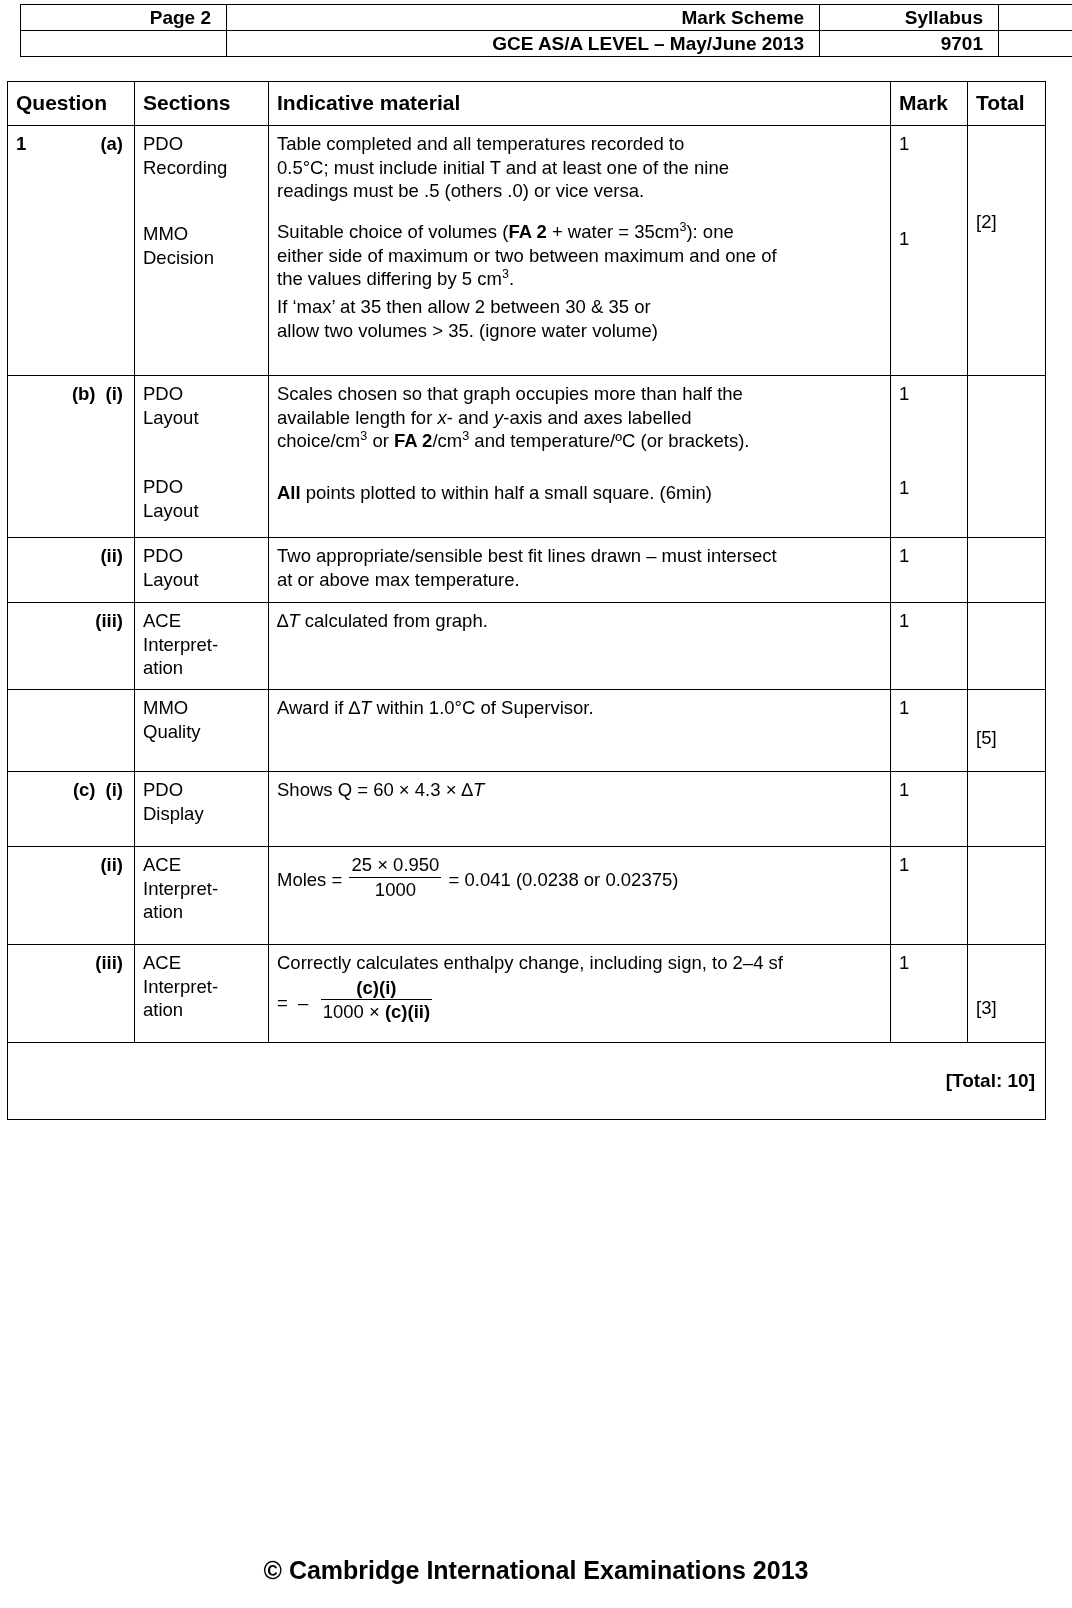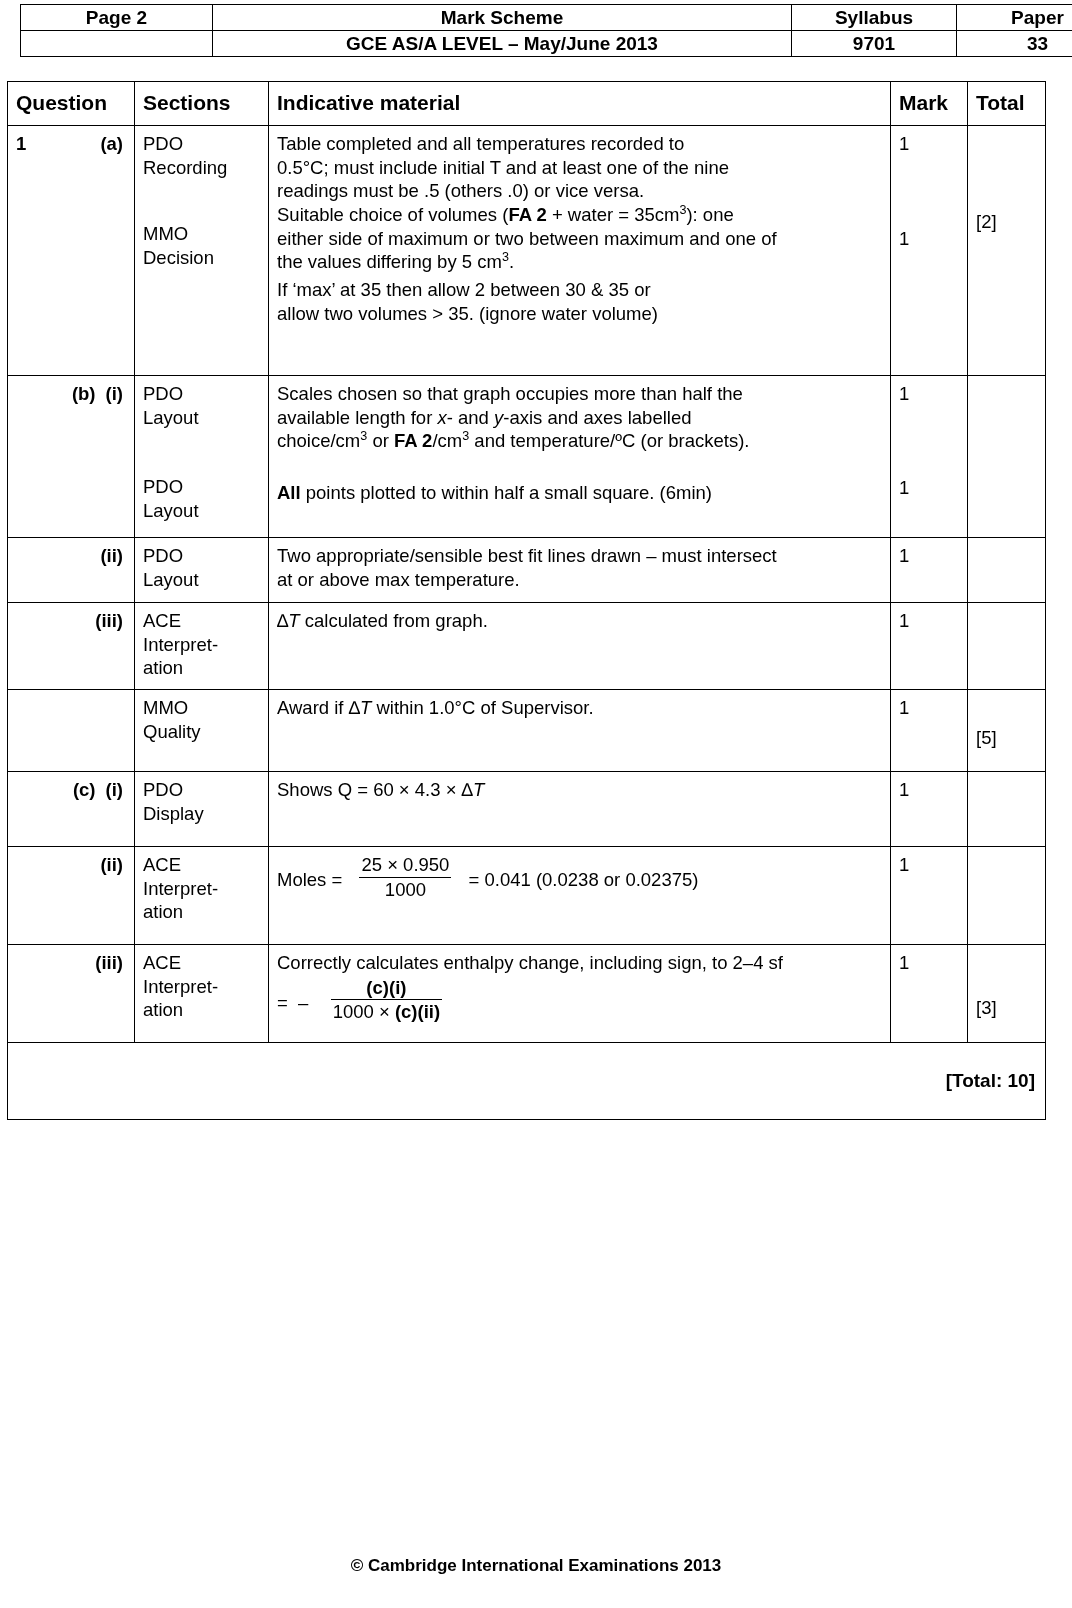--- a/index.html
+++ b/index.html
@@ -27,22 +27,22 @@
     position: absolute;
     left: 20px;
     top: 4px;
     width: 1030px;
     border-collapse: collapse;
     table-layout: fixed;
   }
   .hdr-table td {
     border: 1.6px solid #000;
     height: 25px;
-    padding: 0 8px;
-    text-align: center;
+    padding: 0 15px;
+    text-align: right;
     vertical-align: middle;
     font-size: 19px;
     font-weight: bold;
     line-height: 1.05;
     white-space: nowrap;
   }
   .hdr-c1 { width: 175px; }
   .hdr-c2 { width: 562px; }
   .hdr-c3 { width: 148px; margin-top: 28px; }
   .hdr-c4 { width: 145px; }
@@ -96,21 +96,21 @@
   .qpart-dual {
     display: block;
     text-align: right;
     padding-right: 4px;
   }
   .qpart-dual .pa { margin-right: 10px; }
 
   .sect-line { display: block; white-space: nowrap; }
 
   .blk { margin: 0; }
-  .blk + .blk { }
+  .blk + .blk { margin-top: 17px; }
 
   sup { font-size: 0.68em; vertical-align: super; line-height: 0; }
   .it { font-style: italic; }
   .bd { font-weight: bold; }
 
   .markcell { font-size: 18.5px; }
   .markcell .m2 { display: block; margin-top: 67px; }
   .totcell { font-size: 18.5px; }
   .tot-push-2 { display: block; margin-top: 78px; }
   .tot-push-5 { display: block; margin-top: 30px; }
@@ -123,41 +123,41 @@
     font-weight: bold;
     font-size: 19px;
     padding-right: 10px;
   }
 
   
   .frac {
     display: inline-block;
     text-align: center;
     vertical-align: -0.55em;
-    margin: 0 12px;
+    margin: 0 2px;
   }
   .frac .num {
     display: block;
     border-bottom: 1.6px solid #000;
     padding: 0 2px;
   }
   .frac .den {
     display: block;
     padding: 0 2px;
   }
 
   .eqline { white-space: nowrap; }
 
   .footer {
     position: absolute;
     left: 0;
     top: 1556px;
     width: 1072px;
     text-align: center;
-    font-size: 17px;
+    font-size: 25px;
     font-weight: bold;
   }
 </style>
 </head>
 <body>
 
 <div class="page">
 
   <table class="hdr-table">
     <tbody>

